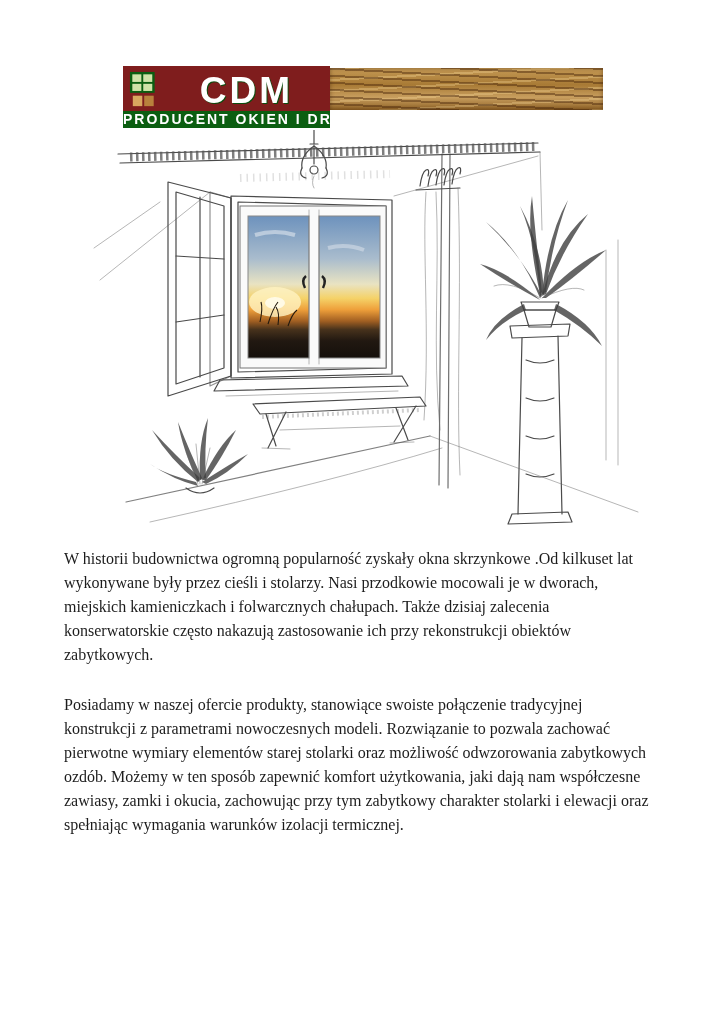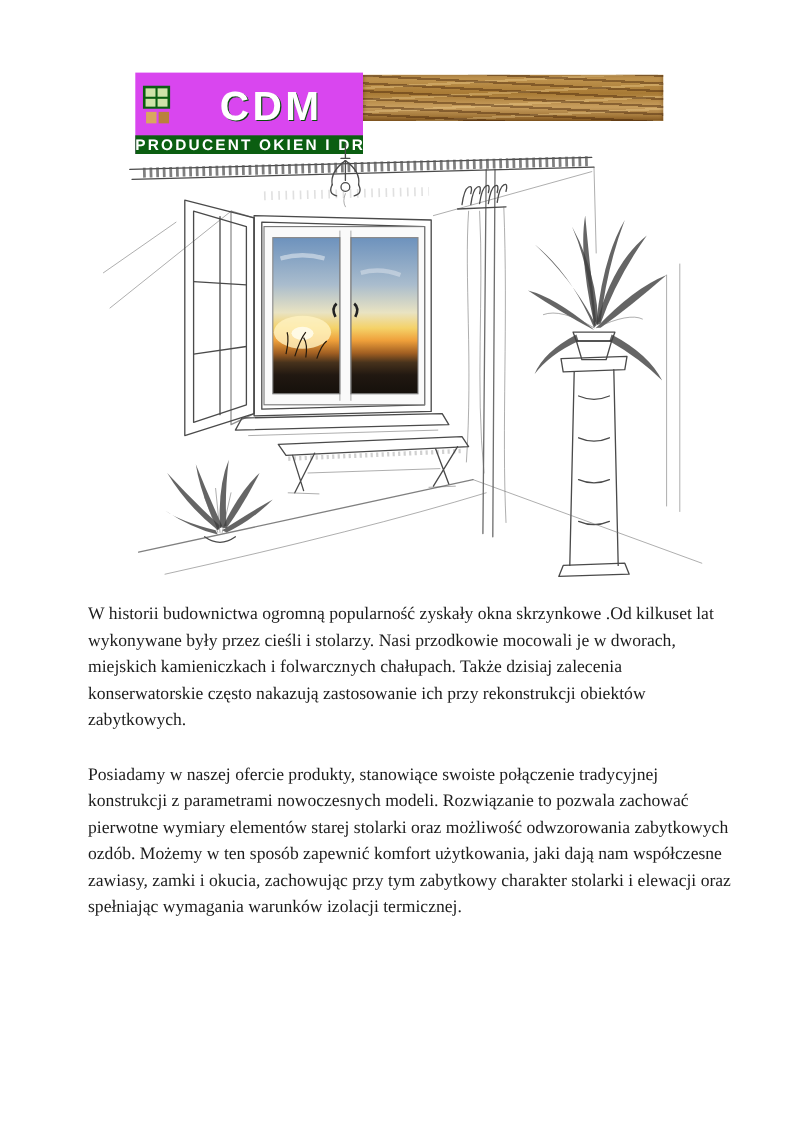--- a/index.html
+++ b/index.html
@@ -6,22 +6,22 @@
   html,body { background:#e9e9e9; }
   body { font-family:"Liberation Serif", serif; }
   .page {
     position:relative; width:724px; height:1024px;
     background:#ffffff; margin:0 auto; overflow:hidden;
   }
 
   
   .logo-wrap { position:absolute; left:123px; top:66px; width:480px; height:62px; }
   .logo-green {
-    position:absolute; left:0; top:0; width:207px; height:74px;
-    background:#d946ef; display:flex; flex-direction:column;
+    position:absolute; left:0; top:0; width:207px; height:62px;
+    background:#7f1d1d; display:flex; flex-direction:column;
   }
   .logo-top { flex:1; display:flex; align-items:center; padding:3px 6px 0 6px; }
   .logo-icon { width:38px; height:38px; margin-right:8px; flex:0 0 auto; }
   .logo-brand {
     flex:1; text-align:center;
     font-family:"Liberation Sans", sans-serif; font-weight:bold;
     font-size:37px; letter-spacing:3px; color:#ffffff;
     text-shadow:1px 1px 0 #0a4d0e; line-height:1;
     padding-right:6px;
   }
@@ -41,21 +41,21 @@
   }
 
   
   .sketch { position:absolute; left:90px; top:130px; }
   .sk { stroke:#4a4a4a; fill:none; stroke-width:1.2; stroke-linecap:round; stroke-linejoin:round; }
   .sk-faint { stroke:#6a6a6a; fill:none; stroke-width:0.9; opacity:.55; stroke-linecap:round; }
   .leaf { fill:#3f3f3f; opacity:.8; stroke:none; }
 
   
   .copy {
-    position:absolute; left:80px; top:547px; width:590px;
+    position:absolute; left:64px; top:547px; width:590px;
     font-size:16px; line-height:1.5; color:#1c1c1c;
     font-family:"Liberation Serif", serif;
   }
   .copy p { margin-bottom:26px; }
 </style>
 </head>
 <body>
 
 <div class="page">
 

